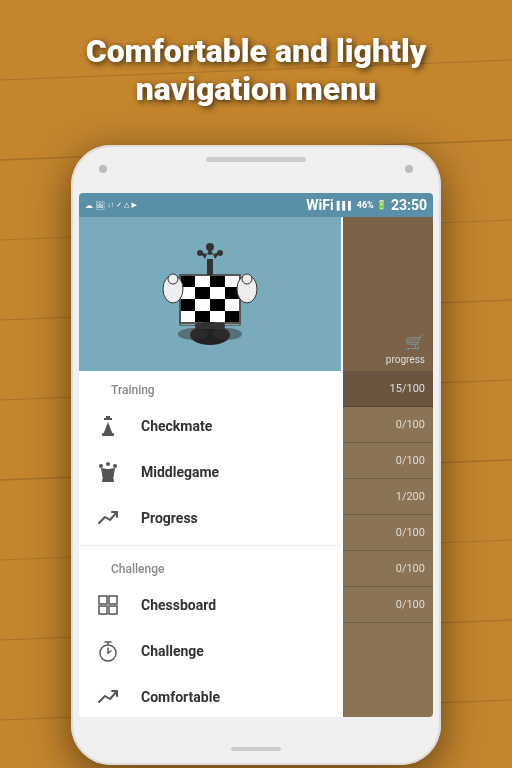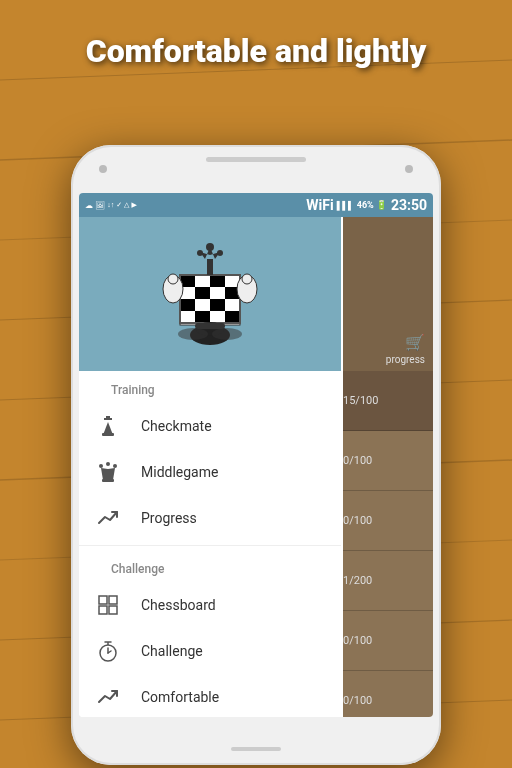--- a/index.html
+++ b/index.html
@@ -157,25 +157,25 @@
       justify-content: flex-end;
       padding: 6px 8px;
     }
 
     .progress-label {
       font-size: 10px;
       color: #ddd;
     }
 
     .right-panel-item {
-      height: 60px;
+      height: 36px;
       border-bottom: 1px solid rgba(0,0,0,0.2);
       display: flex;
       align-items: center;
-      justify-content: flex-start;
+      justify-content: flex-end;
       padding-right: 8px;
     }
 
     .progress-value {
       font-size: 11px;
       color: #ddd;
     }
 
     .active-item {
       background: #6b5540;
@@ -207,20 +207,21 @@
       color: #888;
       font-weight: 500;
     }
 
     .nav-item {
       display: flex;
       align-items: center;
       padding: 10px 16px;
       gap: 20px;
       cursor: pointer;
+      font-weight: bold;
     }
 
     .nav-icon {
       width: 26px;
       height: 26px;
       display: flex;
       align-items: center;
       justify-content: center;
       color: #555;
       font-size: 20px;
@@ -266,20 +267,21 @@
   <line x1="0" y1="400" x2="512" y2="380" stroke="#000" stroke-width="1"></line>
   <line x1="0" y1="480" x2="512" y2="460" stroke="#000" stroke-width="1.5"></line>
   <line x1="0" y1="560" x2="512" y2="540" stroke="#000" stroke-width="0.8"></line>
   <line x1="0" y1="640" x2="512" y2="620" stroke="#000" stroke-width="1.2"></line>
   <line x1="0" y1="720" x2="512" y2="700" stroke="#000" stroke-width="1"></line>
 </svg>
 
 <div class="header-text">
   <h1>
     <span>Comfortable and lightly</span><br>
+    <span>navigation menu</span>
   </h1>
 </div>
 
 <div class="phone-wrapper">
   <div class="phone-frame">
     <div class="phone-top-bar"></div>
     <div class="phone-camera-left"></div>
     <div class="phone-camera-right"></div>
 
     <div class="phone-screen">

